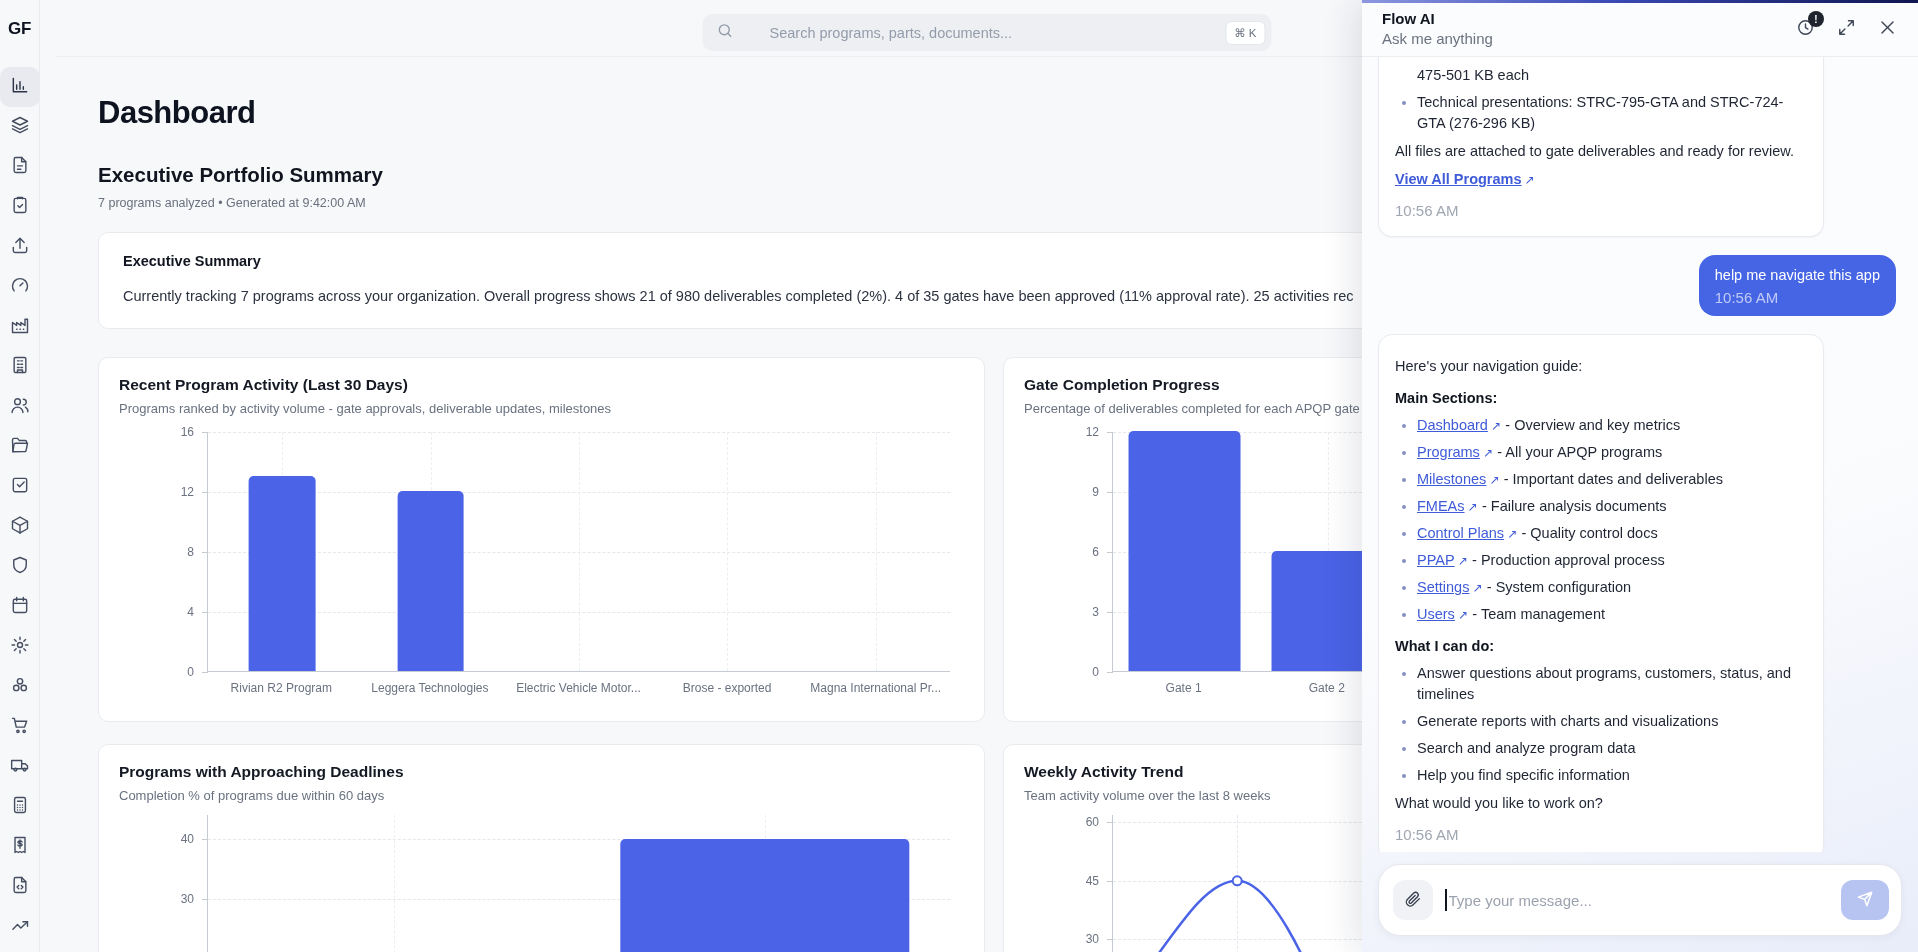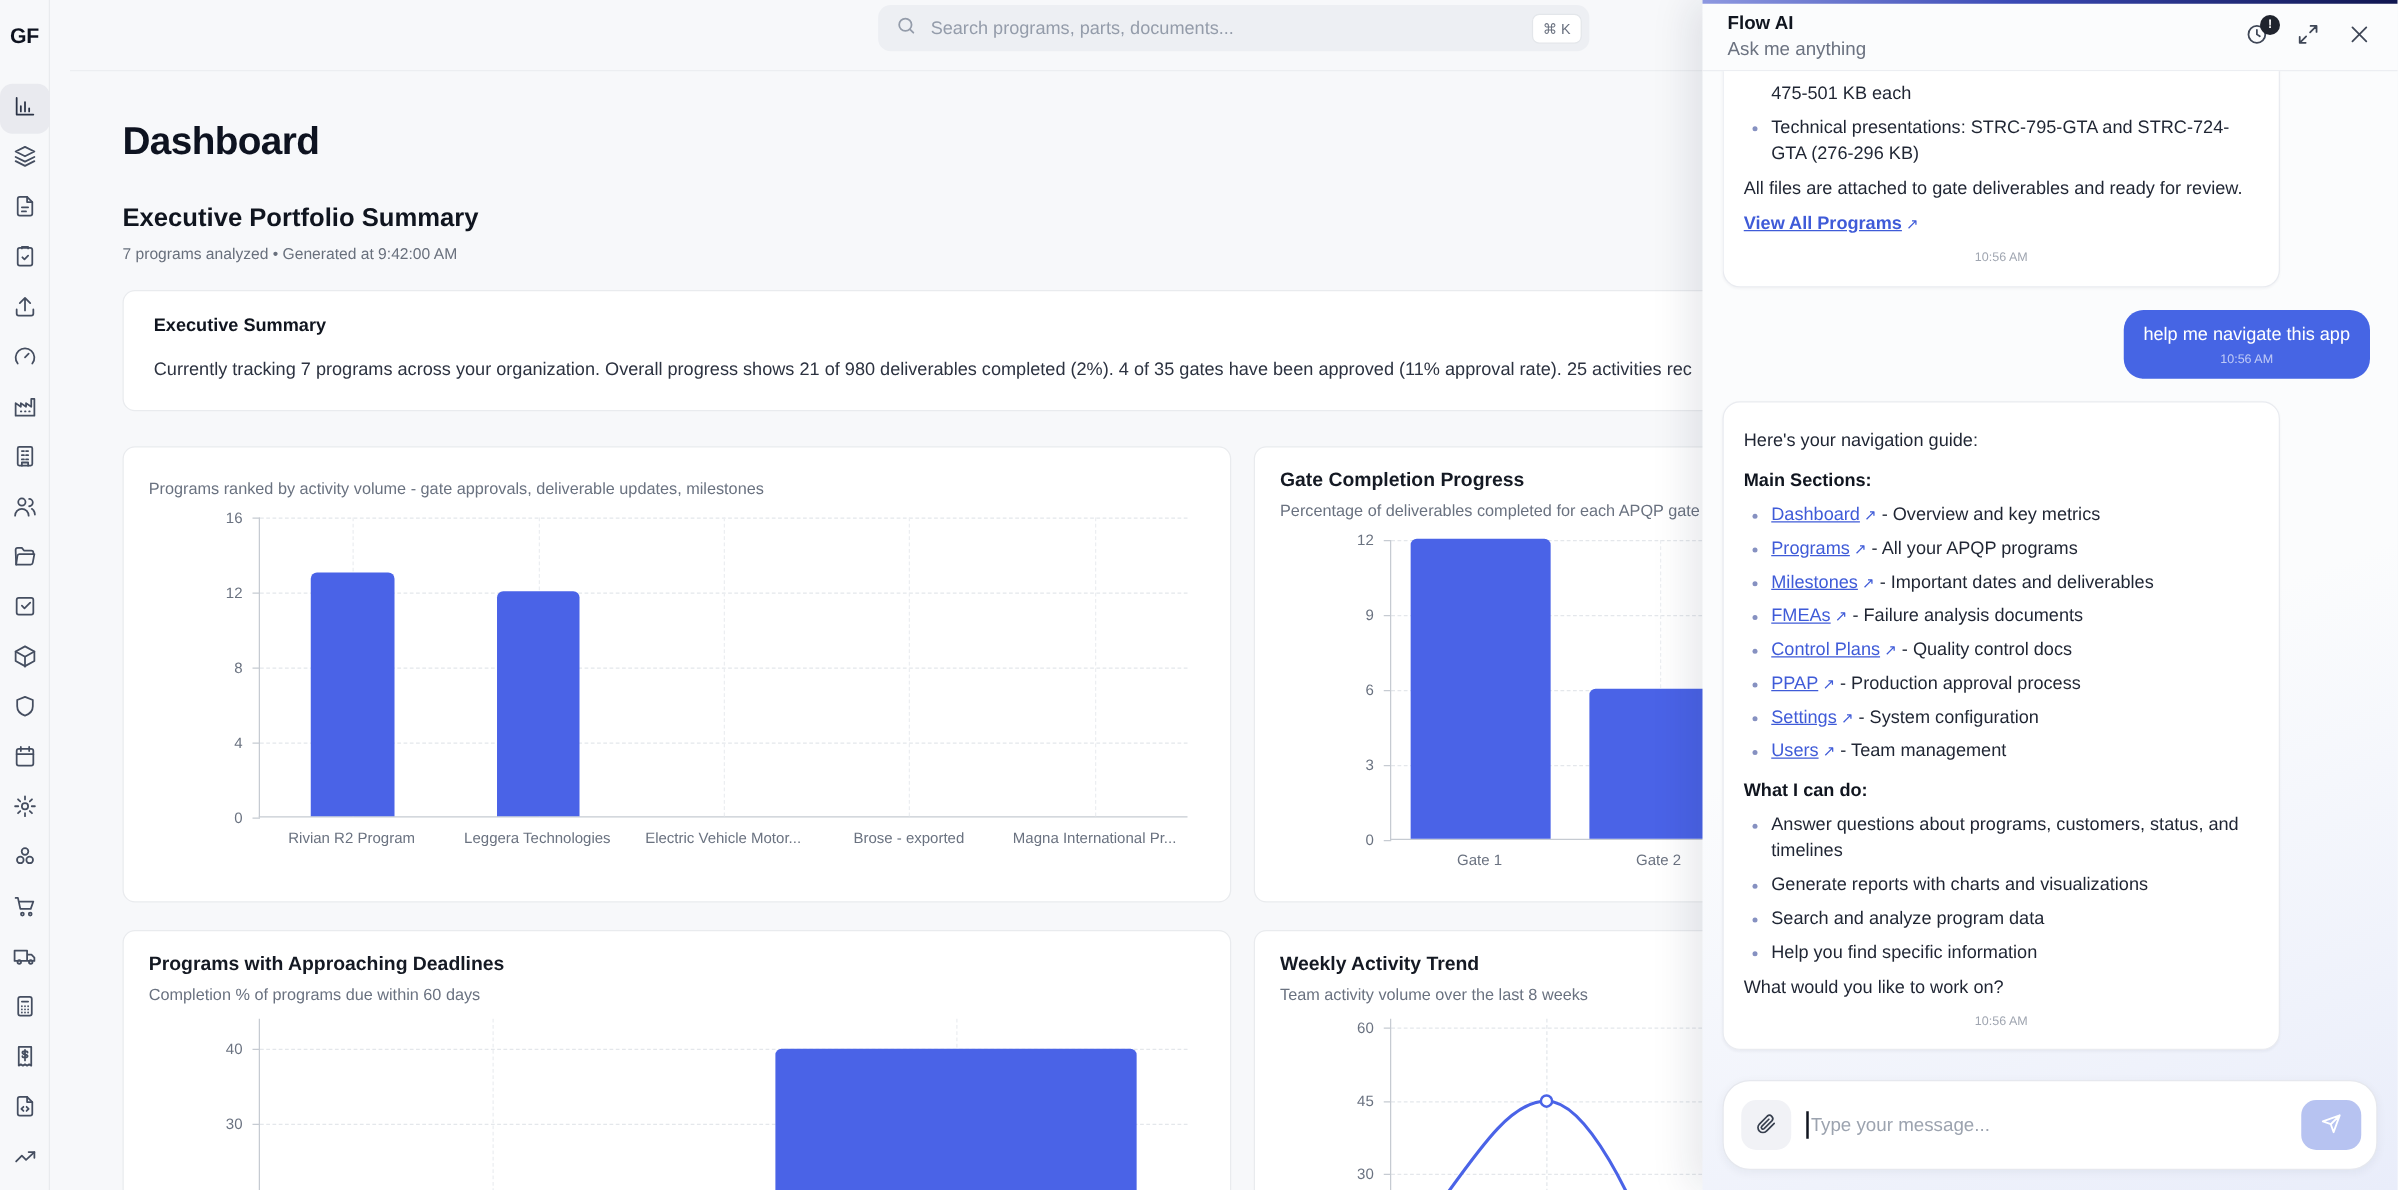--- a/index.html
+++ b/index.html
@@ -10,21 +10,21 @@
   .rail { position:fixed; left:0; top:0; bottom:0; width:40px; background:#f7f8fa; border-right:1px solid #e9ebee; z-index:5; }
   .logo { height:57px; display:flex; align-items:center; justify-content:center; font-weight:800; font-size:17px; color:#0e1320; letter-spacing:-.3px; }
   .rail-items { padding-top:10px; display:flex; flex-direction:column; align-items:center; }
   .rail-item { width:40px; height:40px; border-radius:10px; display:flex; align-items:center; justify-content:center; color:#454e60; cursor:pointer; }
   .rail-item.active { background:#e9eaef; color:#2b3346; }
   .rail-item svg { width:20px; height:20px; }
 
   
   .main { position:absolute; left:56px; top:0; right:0; }
   .topbar { height:57px; border-bottom:1px solid #eceef1; position:relative; }
-  .search { position:absolute; left:50%; transform:translateX(-50%); top:4px; width:569px; height:37px; background:#edeff3; border-radius:10px; display:flex; align-items:center; padding:0 6px 0 14px; color:#949caa; }
+  .search { position:absolute; left:50%; transform:translateX(-50%); top:14px; width:569px; height:37px; background:#edeff3; border-radius:10px; display:flex; align-items:center; padding:0 6px 0 14px; color:#949caa;gap:25px; }
   .search svg { width:17px; height:17px; flex:0 0 auto; }
   .search .ph { margin-left:11px; font-size:14.5px; }
   .kbd { margin-left:auto; background:#fff; border:1px solid #e3e6ea; border-radius:6px; font-size:11.5px; color:#6b7280; padding:4px 8px; }
 
   
   .content { padding-left:42px; }
   h1.pagetitle { margin-top:38px; font-size:31px; font-weight:800; color:#0e1320; letter-spacing:-.5px; }
   h2.sectionheading { margin-top:32px; font-size:20.5px; font-weight:700; color:#10151f; }
   .meta { margin-top:9px; font-size:12.5px; color:#69707d; }
   .card { background:#fff; border:1px solid #e9ebee; border-radius:10px; }
@@ -66,21 +66,21 @@
   .msg-card.clipped { margin-top:-2px; border-top:none; border-top-left-radius:0; border-top-right-radius:0; padding-top:8px; }
   .msg-card .p { margin:7px 0; }
   .msg-card .h { font-weight:700; color:#10151f; margin:11px 0 5px; }
   .b-row { display:flex; margin:6px 0; }
   .b-dot { flex:0 0 22px; position:relative; }
   .b-dot::after { content:""; position:absolute; left:7px; top:9px; width:4px; height:4px; border-radius:50%; background:#8691c1; }
   .b-cont { padding-left:22px; margin:2px 0 6px; }
   .chatlink { color:#3f5bd8; text-decoration:underline; cursor:pointer; font-weight:500; }
   .chatlink.strong { font-weight:700; }
   .arrow { color:#3f5bd8; font-size:12px; }
-  .msg-time { margin-top:10px; font-size:10px; color:#a0a6b1;text-align:center; }
+  .msg-time { margin-top:10px; font-size:15px; color:#a0a6b1; }
   .bubble-wrap { display:flex; justify-content:flex-end; margin:18px 6px 18px 0; }
   .bubble { background:#4665e4; color:#fff; border-radius:16px; padding:12px 16px 10px; max-width:360px; font-size:14.5px; }
   .bubble .msg-time { color:rgba(255,255,255,.65); margin-top:6px; }
   .inputwrap { flex:0 0 auto; padding:12px 16px 16px; }
   .inputbox { background:#fff; border:1px solid #e6e8ee; border-radius:22px; height:72px; display:flex; align-items:center; padding:0 12px 0 14px; box-shadow:0 2px 8px rgba(20,30,60,.05); }
   .attach-btn { width:40px; height:40px; border-radius:12px; background:#f1f2f6; border:none; display:flex; align-items:center; justify-content:center; color:#373f4e; cursor:pointer; flex:0 0 auto; }
   .attach-btn svg { width:18px; height:18px; }
   .caret { width:1.5px; height:22px; background:#10151f; margin-left:12px; }
   .chat-input { flex:1; border:none; outline:none; font-size:15px; color:#1f2533; background:transparent; margin-left:2px; font-family:inherit; }
   .chat-input::placeholder { color:#9ca3af; }
@@ -251,20 +251,21 @@
     <h2 class="sectionheading">Executive Portfolio Summary</h2>
     <div class="meta">7 programs analyzed • Generated at 9:42:00 AM</div>
 
     <section class="card summary-card">
       <div class="card-title">Executive Summary</div>
       <p>Currently tracking 7 programs across your organization. Overall progress shows 21 of 980 deliverables completed (2%). 4 of 35 gates have been approved (11% approval rate). 25 activities rec</p>
     </section>
 
     <div class="grid">
       <section class="card chart-card" id="chart0">
+          <div class="chart-title">Recent Program Activity (Last 30 Days)</div>
           <div class="chart-sub">Programs ranked by activity volume - gate approvals, deliverable updates, milestones</div>
           <div class="plot" style="height:240px">
             <div class="ytick" style="top:240.0px">0</div>
             <div class="ymark" style="top:240.0px"></div>
             <div class="hgrid" style="top:180.0px"></div>
             <div class="ytick" style="top:180.0px">4</div>
             <div class="ymark" style="top:180.0px"></div>
             <div class="hgrid" style="top:120.0px"></div>
             <div class="ytick" style="top:120.0px">8</div>
             <div class="ymark" style="top:120.0px"></div>

